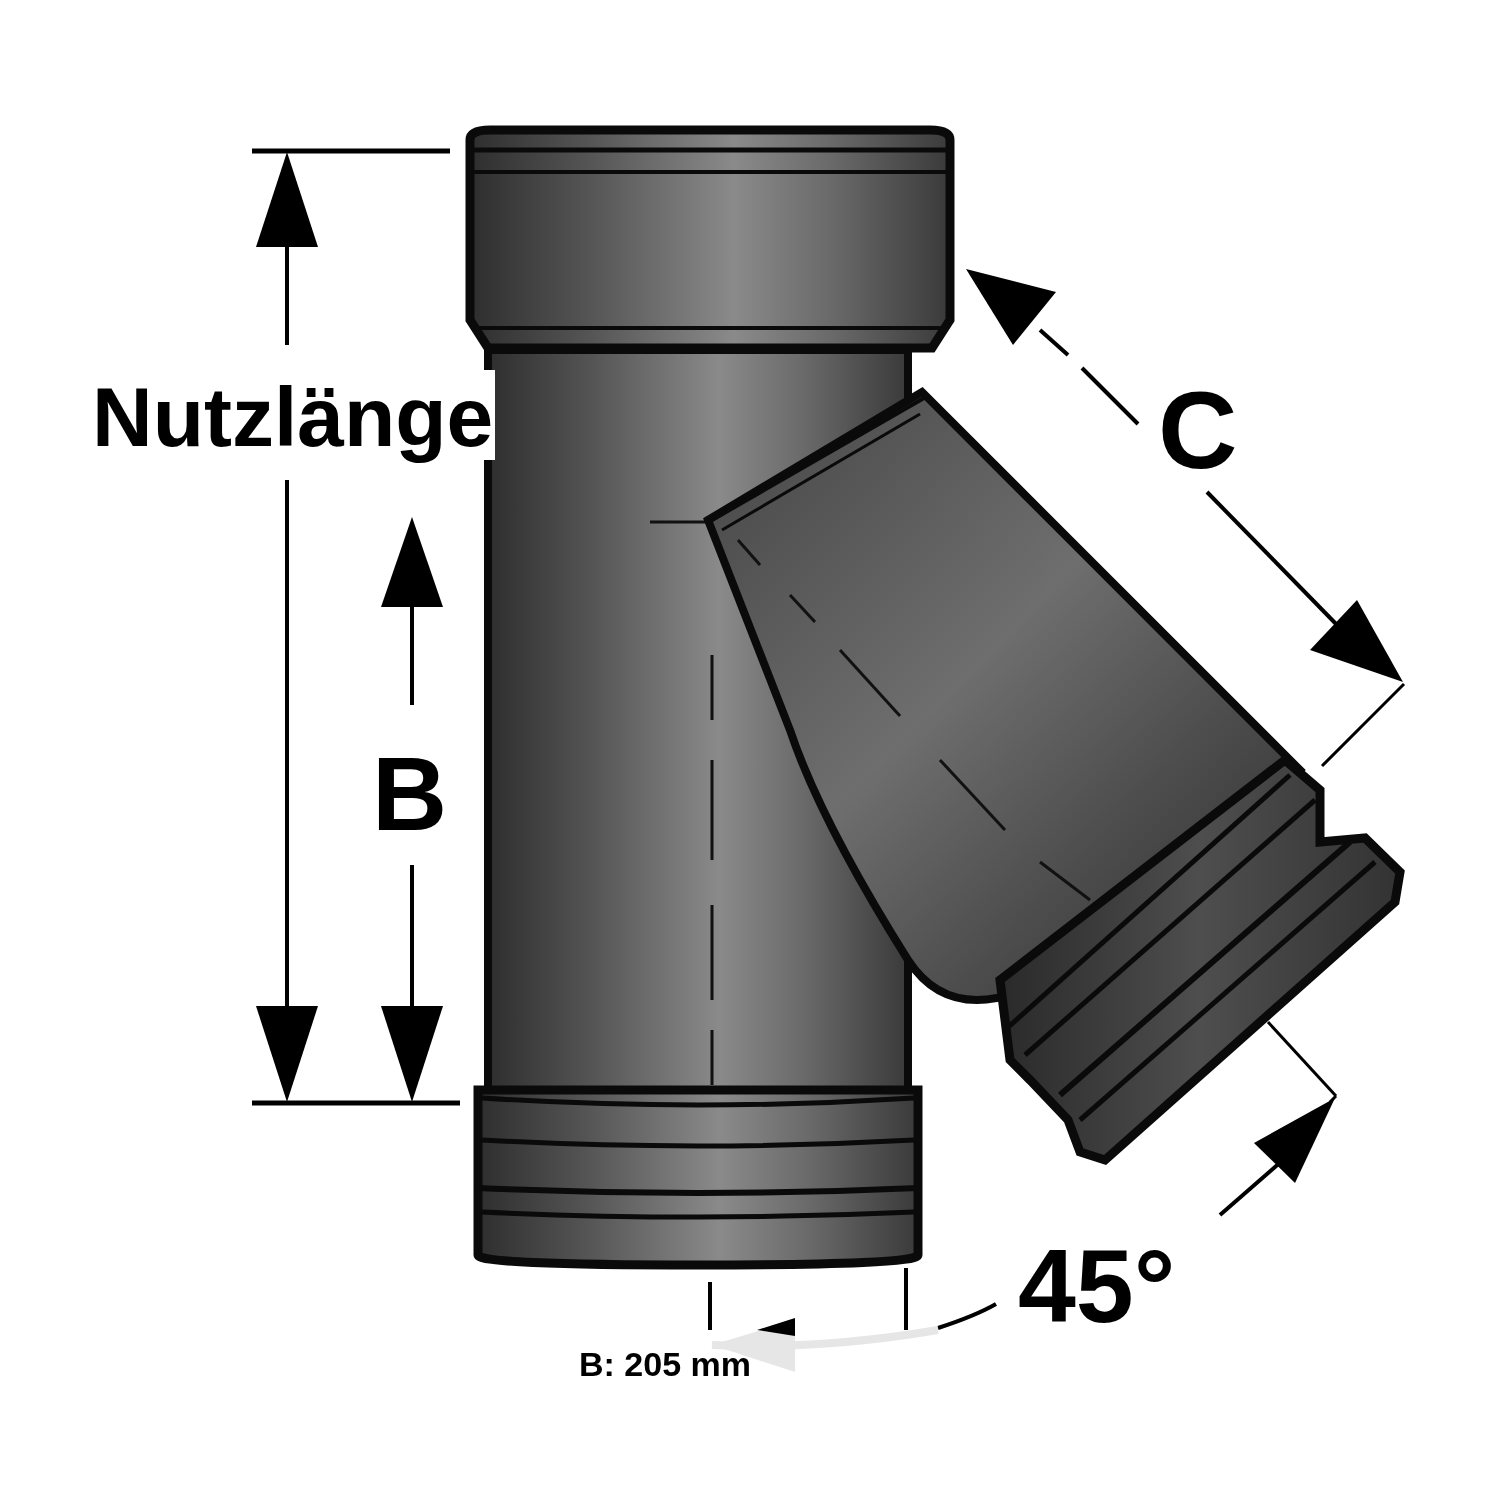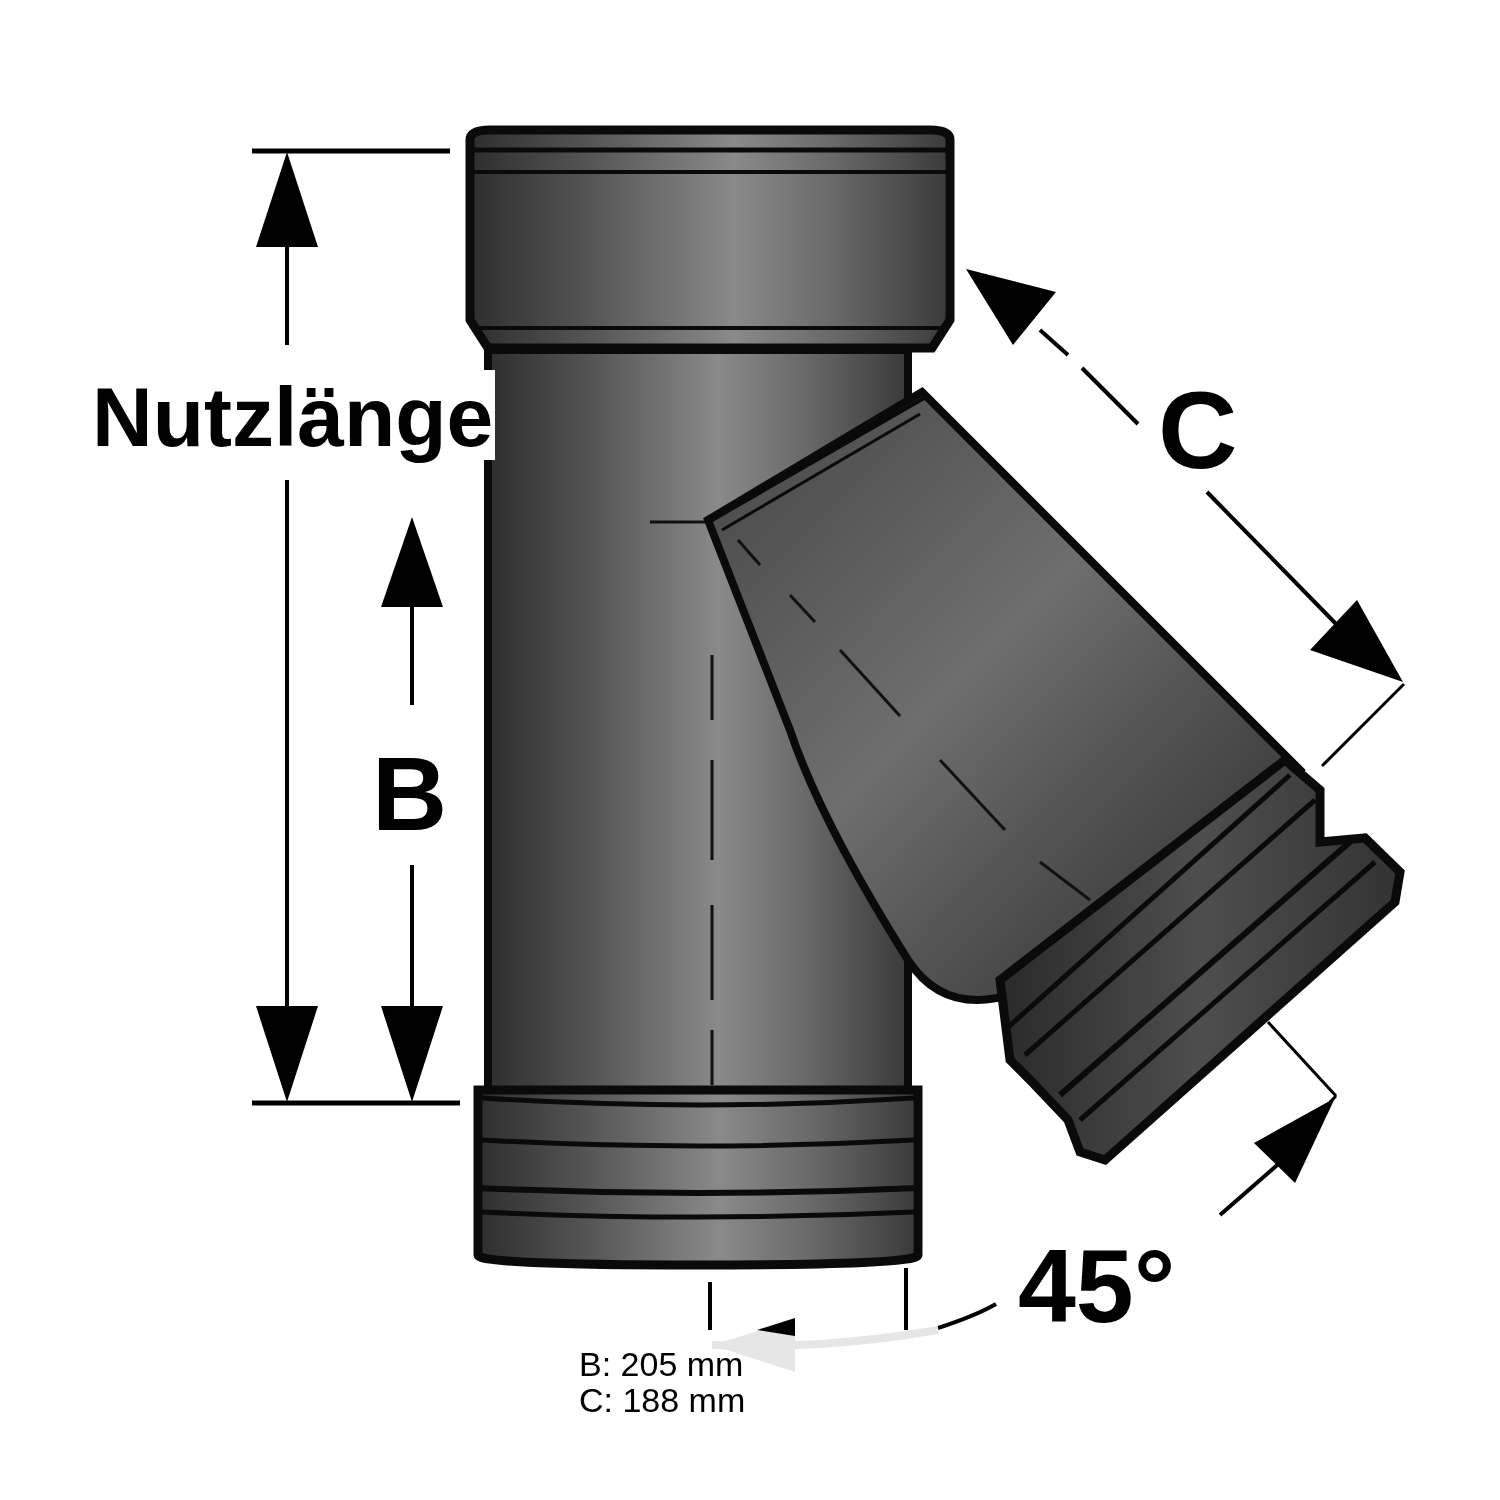--- a/index.html
+++ b/index.html
@@ -4,21 +4,21 @@
   <style>
     html, body { margin: 0; padding: 0; background: #ffffff; }
     body { width: 1500px; height: 1500px; position: relative; overflow: hidden; }
     #canvas { position: absolute; left: 0; top: 0; width: 1500px; height: 1500px; }
     .lbl { font-family: "Liberation Sans", sans-serif; fill: #000; }
     .lbl-big { font-weight: bold; }
     .specs {
       position: absolute; left: 579px; top: 1346px;
       font-family: "Liberation Sans", sans-serif; font-size: 34px; line-height: 36px; color: #000;
     }
-    .specs div { white-space: nowrap; }
+    .specs div { white-space: nowrap; font-weight: bold; }
   </style>
 </head>
 <body>
 
 <svg id="canvas" viewBox="0 0 1500 1500" xmlns="http://www.w3.org/2000/svg">
   <defs>
     <linearGradient id="gVert" x1="0" y1="0" x2="1" y2="0">
       <stop offset="0" stop-color="#2e2e2e"></stop>
       <stop offset="0.25" stop-color="#555"></stop>
       <stop offset="0.55" stop-color="#8a8a8a"></stop>
@@ -126,14 +126,13 @@
 
     <path d="M712 1345 Q820 1350 938 1330" stroke="#e6e6e6" stroke-width="8" fill="none"></path>
     <polygon points="712,1345 795,1320 795,1372" fill="#e6e6e6" stroke="none"></polygon>
     <polygon points="757,1330 795,1318 795,1336" fill="#000" stroke="none"></polygon>
   </g>
   <text class="lbl lbl-big" x="1018" y="1322" font-size="104">45°</text>
 </svg>
 
 <div class="specs">
   <div>B: 205 mm</div>
-  <div>C: 188 mm</div>
 </div>
 
 </body></html>

